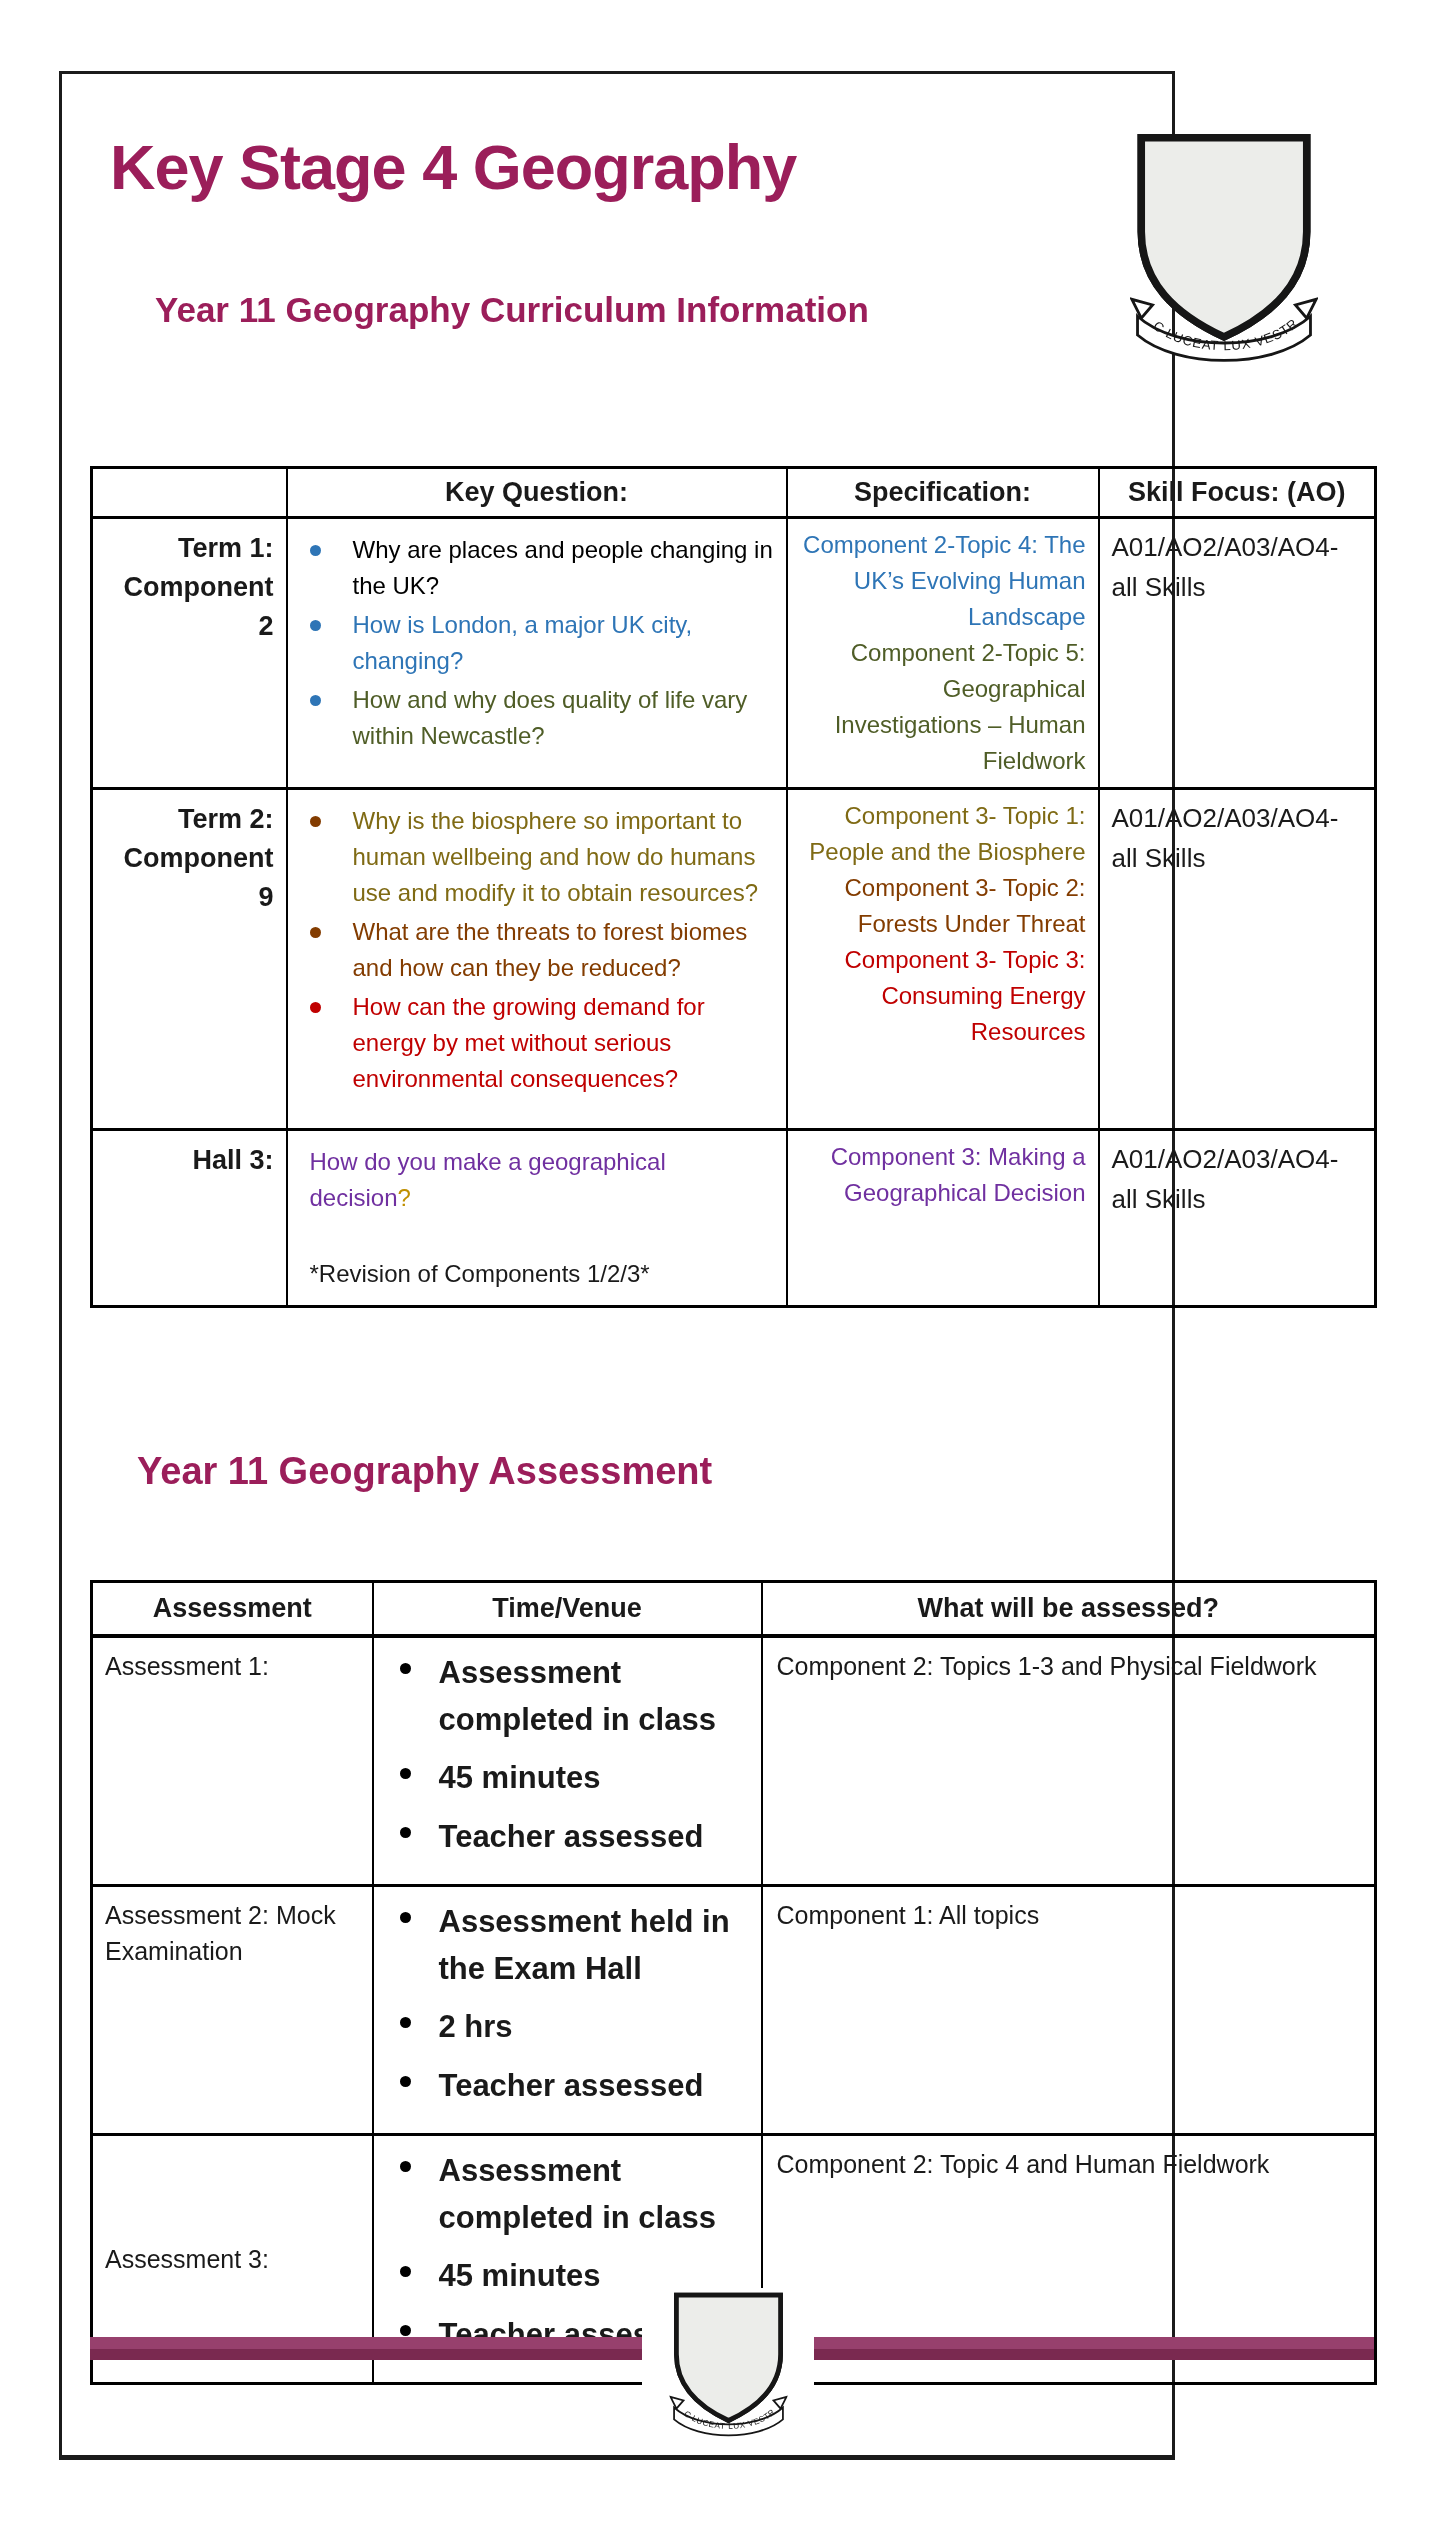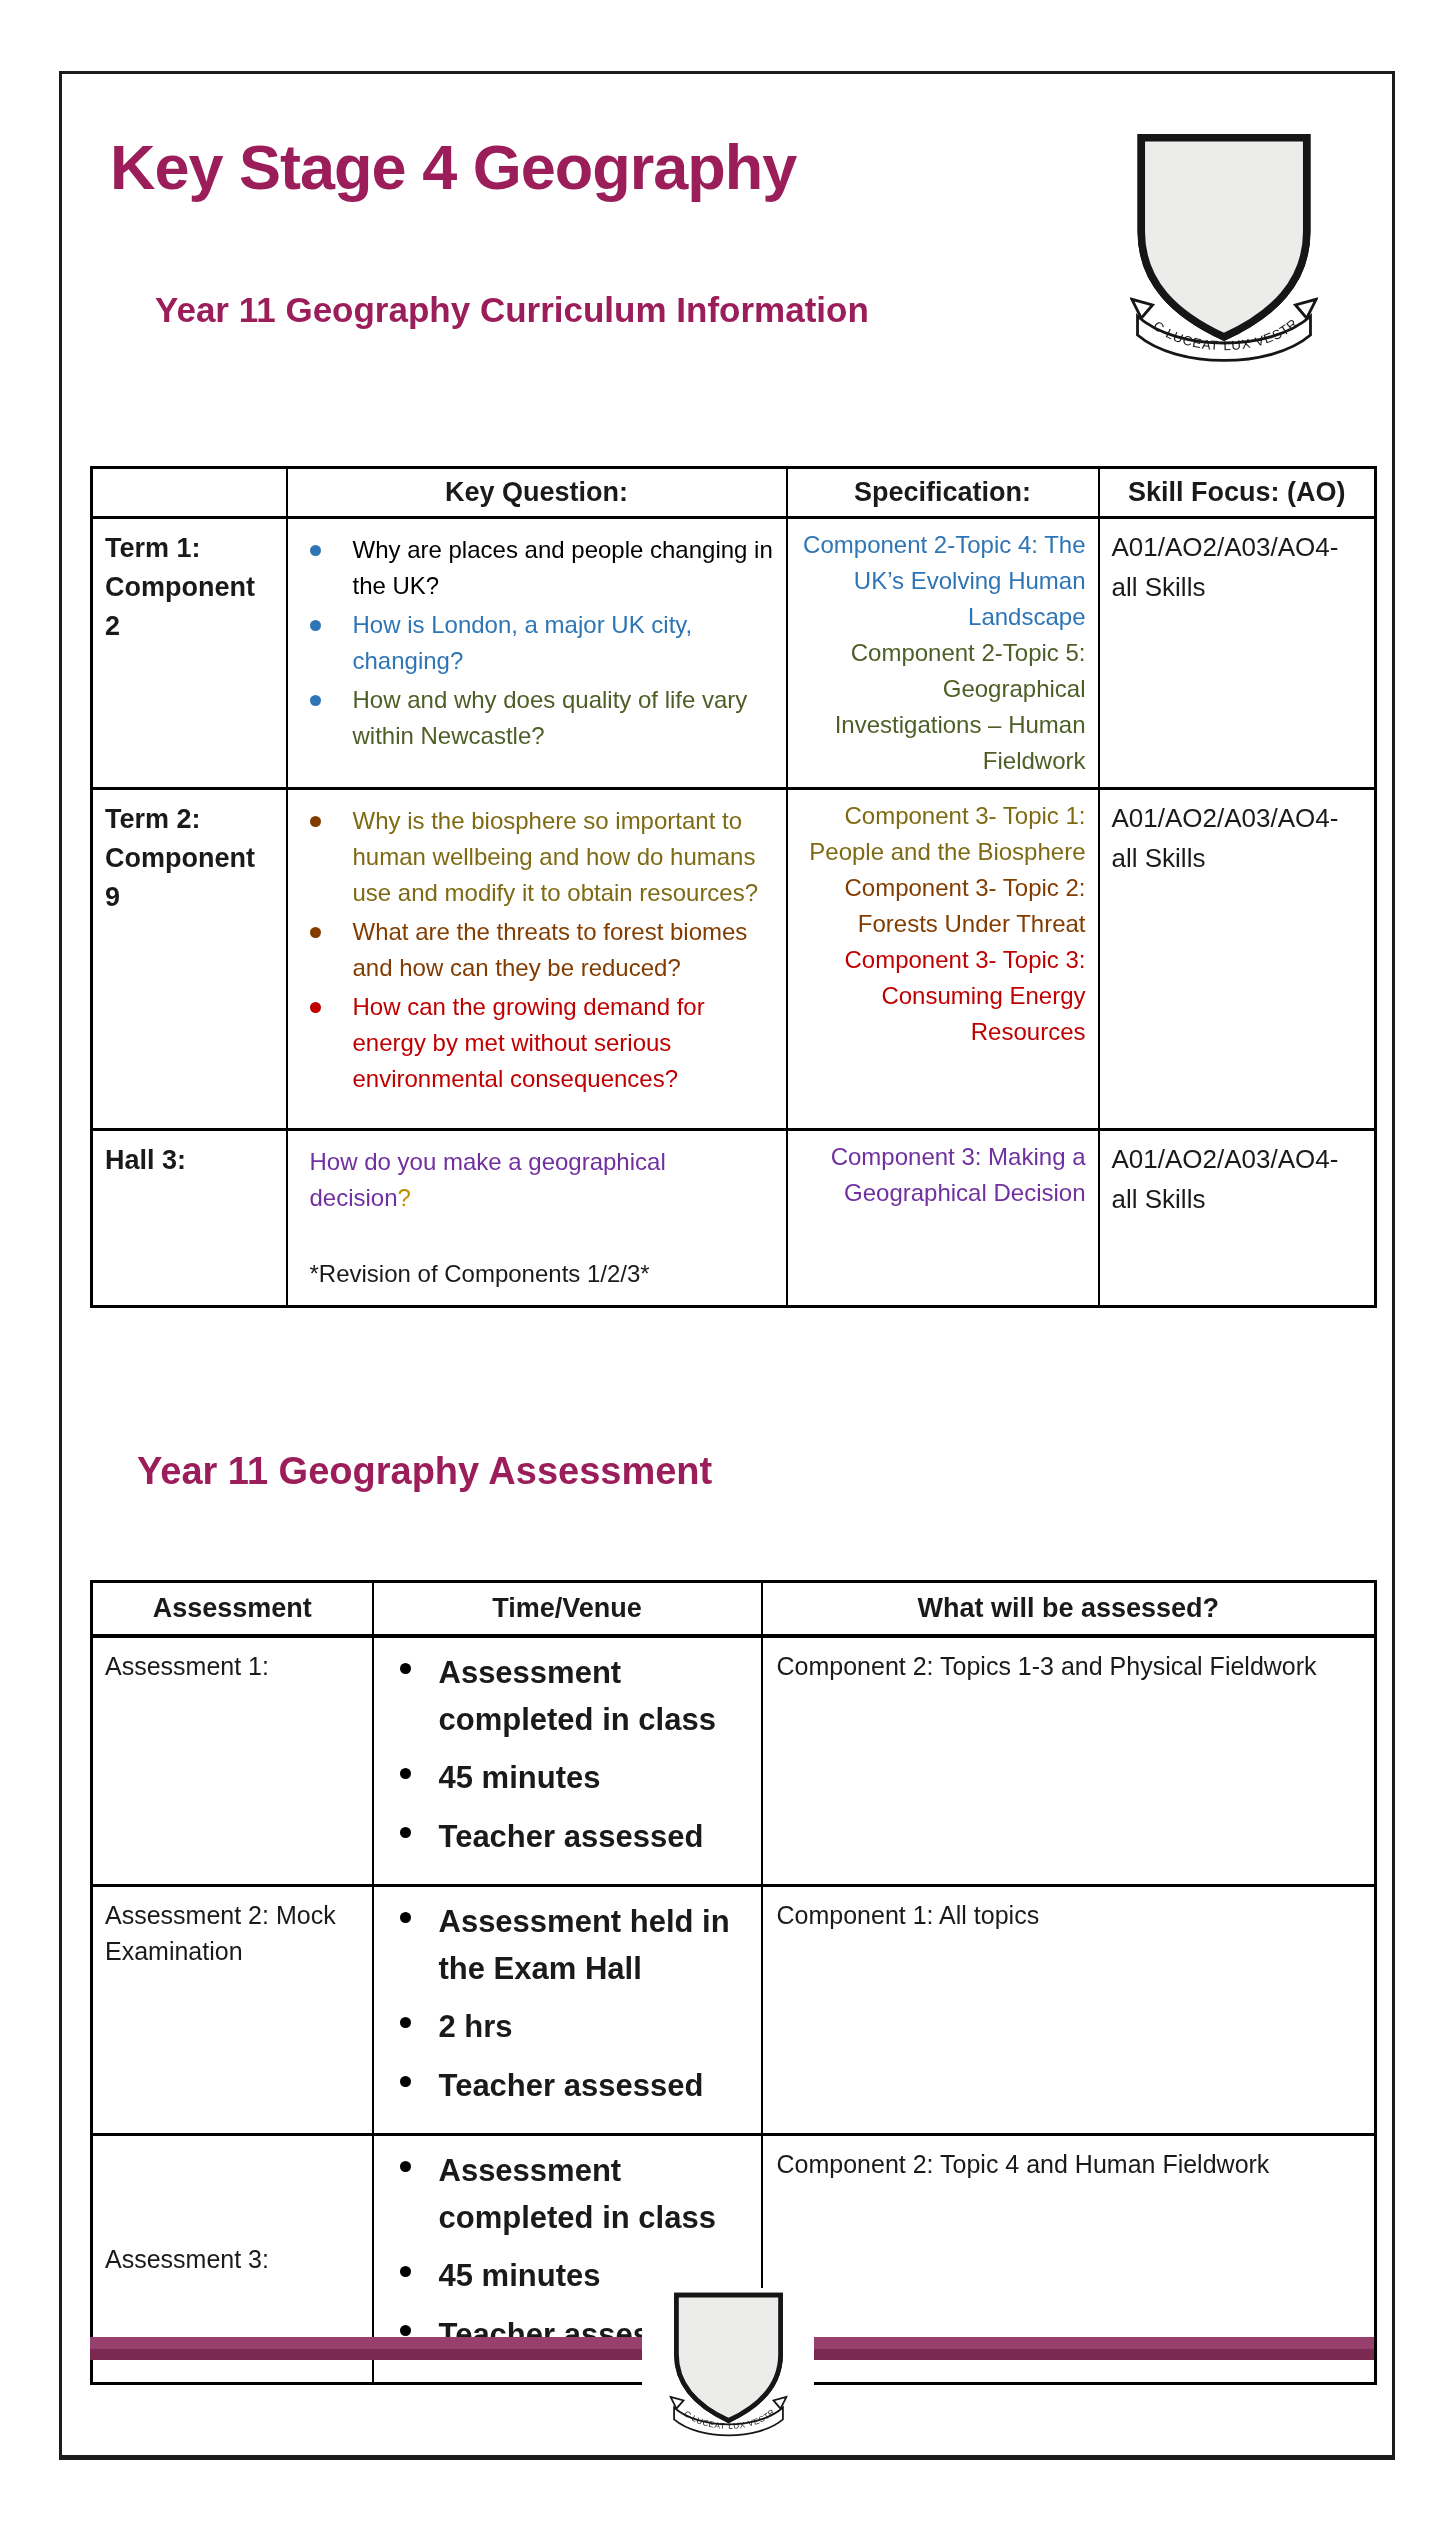--- a/index.html
+++ b/index.html
@@ -1,18 +1,18 @@
 <!DOCTYPE html>
 <html style="--heading: #9B1E5A; --text-black: #1A1A1A; --blue: #2E75B6; --green: #4F5D27; --dark-yellow: #7F6A14; --brown: #833C00; --red: #C00000; --purple: #7030A0; --gold: #BF8F00; --footer-top: #97406D; --footer-bottom: #7A2950; --crest-green: #2A5C41; --crest-red: #A6192E; --crest-yellow: #F8EC12; --crest-light: #ECEDEA;"><head>
 <meta charset="utf-8">
 <style>
   html,body{margin:0;padding:0;background:#ffffff;}
   .page{position:relative;width:1452px;height:2534px;background:#ffffff;overflow:hidden;
         font-family:"Liberation Sans","DejaVu Sans",sans-serif;color:#1a1a1a;}
-  .sheet{position:absolute;left:59px;top:71px;width:1336px;height:2389px;background:#ffffff;
+  .sheet{position:absolute;left:59px;top:71px;width:1116px;height:2389px;background:#ffffff;
          border:3px solid #1b1b1b;border-bottom-width:5px;box-sizing:border-box;}
 
   
   .title{position:absolute;left:48px;top:57px;font-size:63px;font-weight:700;letter-spacing:-1px;
          color:var(--heading);white-space:nowrap;}
   .subtitle{position:absolute;left:93px;top:216px;font-size:35px;font-weight:700;color:var(--heading);white-space:nowrap;}
   .assess-heading{position:absolute;left:75px;top:1376px;font-size:38px;font-weight:700;color:var(--heading);white-space:nowrap;}
 
   
   .crest-top{position:absolute;left:1068px;top:52px;}
@@ -34,21 +34,21 @@
   
   table{border-collapse:collapse;table-layout:fixed;width:1284px;}
   .tbl{position:absolute;left:28px;}
   #curriculum-table{top:392px;}
   #assessment-table{top:1506px;}
   th,td{border:2px solid #000;vertical-align:top;box-sizing:border-box;text-align:left;}
   th{font-size:27px;font-weight:700;text-align:center;padding:8px 4px;border-bottom-width:3px;}
   table{border:3px solid #000;}
   tr.crow td, tr.arow td{border-top-width:3px;}
 
-  .term-cell{font-size:27px;font-weight:700;padding:10px 12px;line-height:1.45;}
+  .term-cell{font-size:27px;font-weight:700;padding:10px 12px;line-height:1.45;text-align:right;}
   .r1 td{height:220px;} .r2 td{height:341px;} .r3 td{height:121px;}
   .kq-cell{padding:10px 12px 10px 6px;}
   .kq-line{display:flex;font-size:24px;line-height:1.5;margin:3px 0;}
   .kq-line .dot{flex:0 0 auto;width:11px;height:11px;border-radius:50%;margin:13px 0 0 16px;}
   .kq-line .kq-text{margin-left:32px;flex:1;}
   .kq-line.nobullet .kq-text{margin-left:16px;}
   .kq-line.gap{margin-top:40px;}
   .spec-cell{padding:8px 12px;text-align:right;}
   .spec-item{font-size:24px;line-height:1.5;}
   .skill-cell{font-size:26px;padding:8px 12px;line-height:1.55;}

